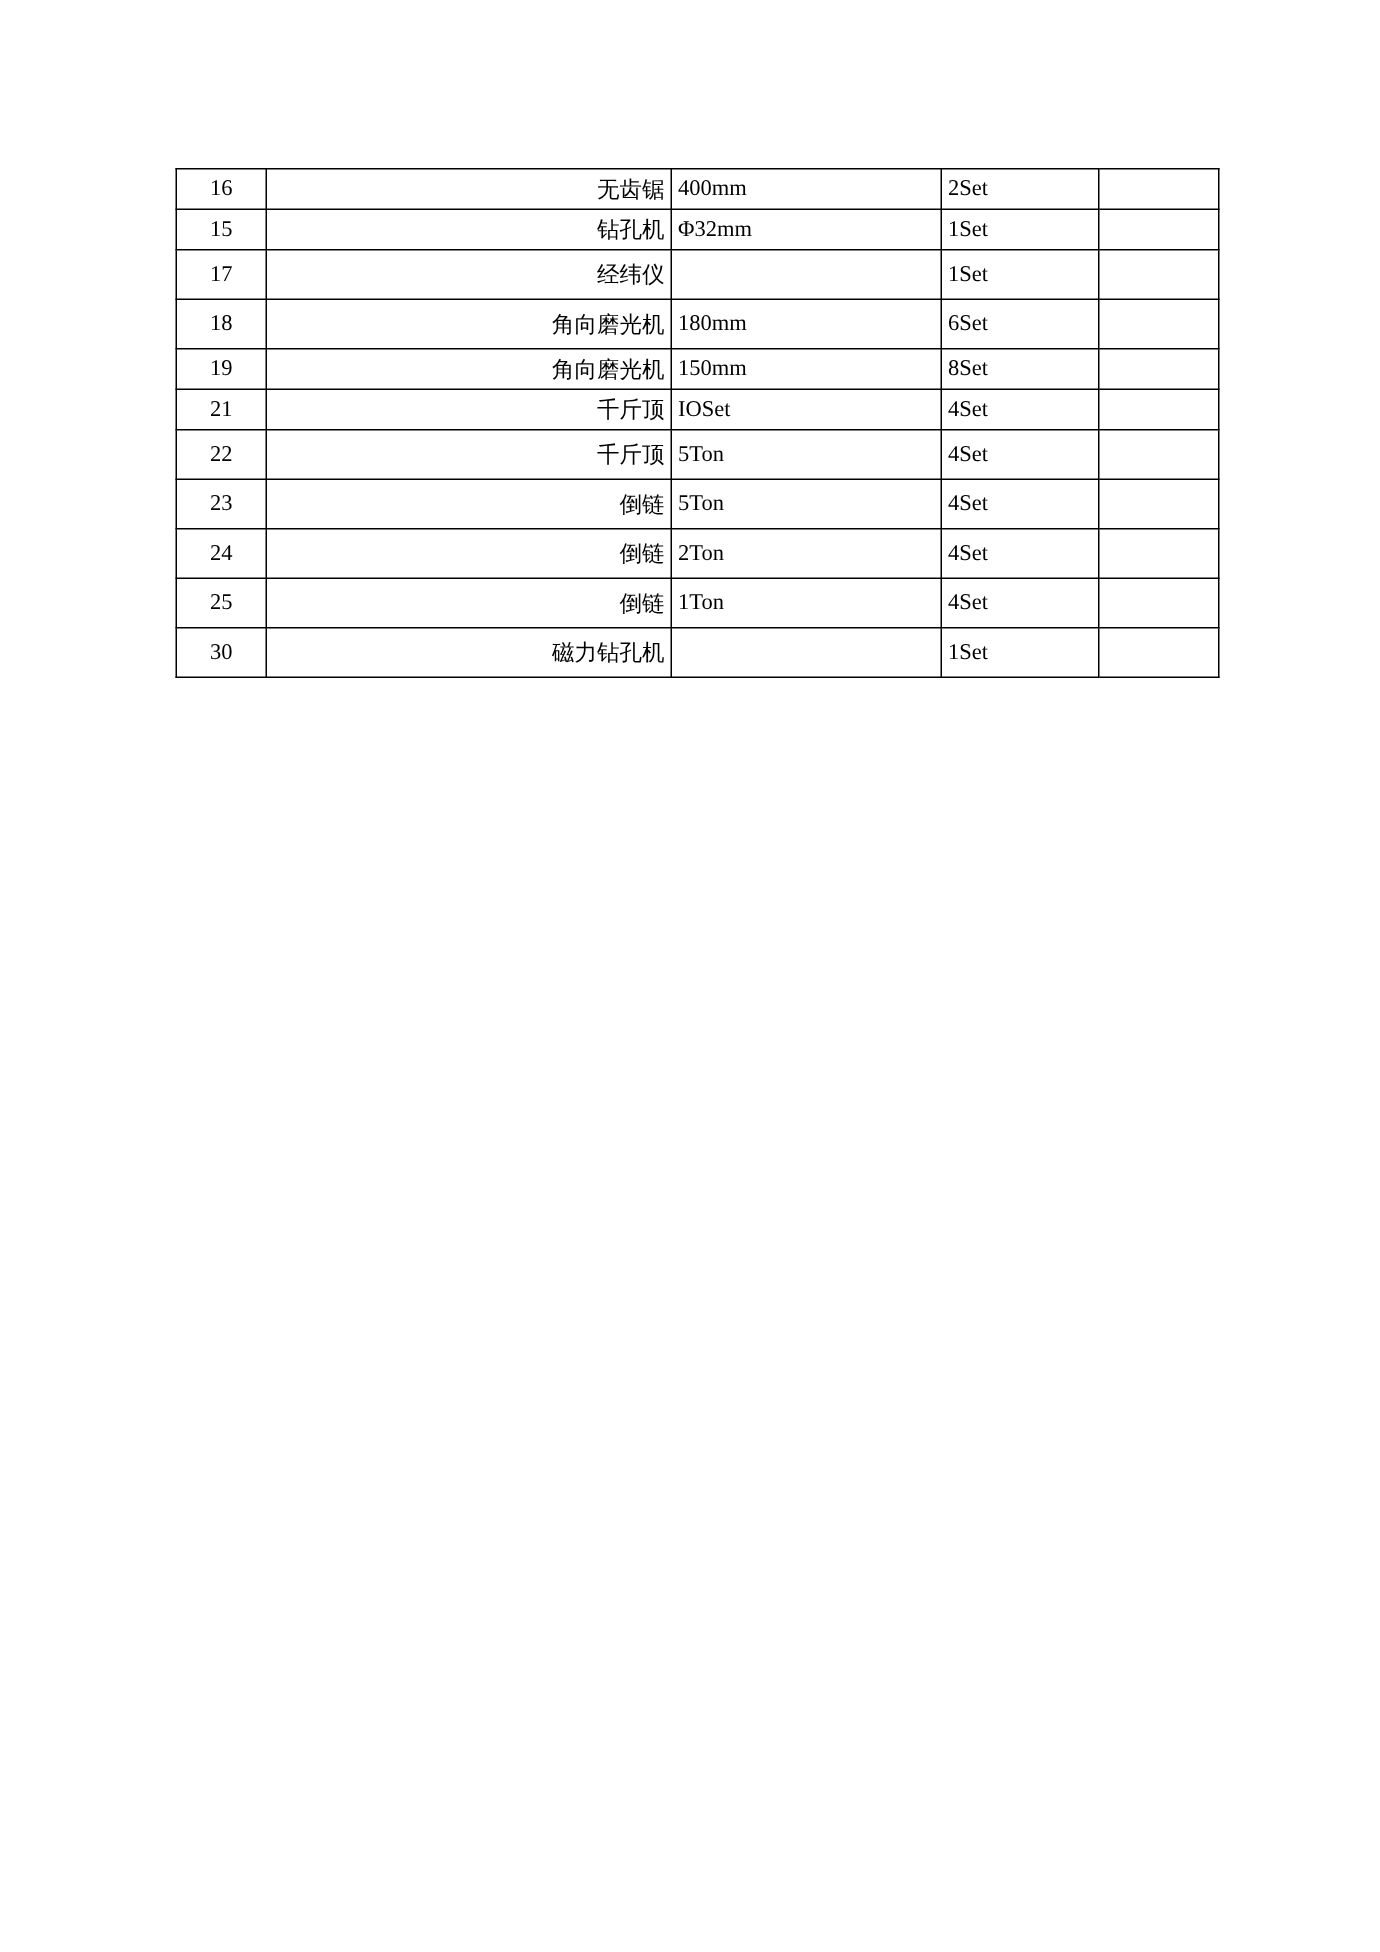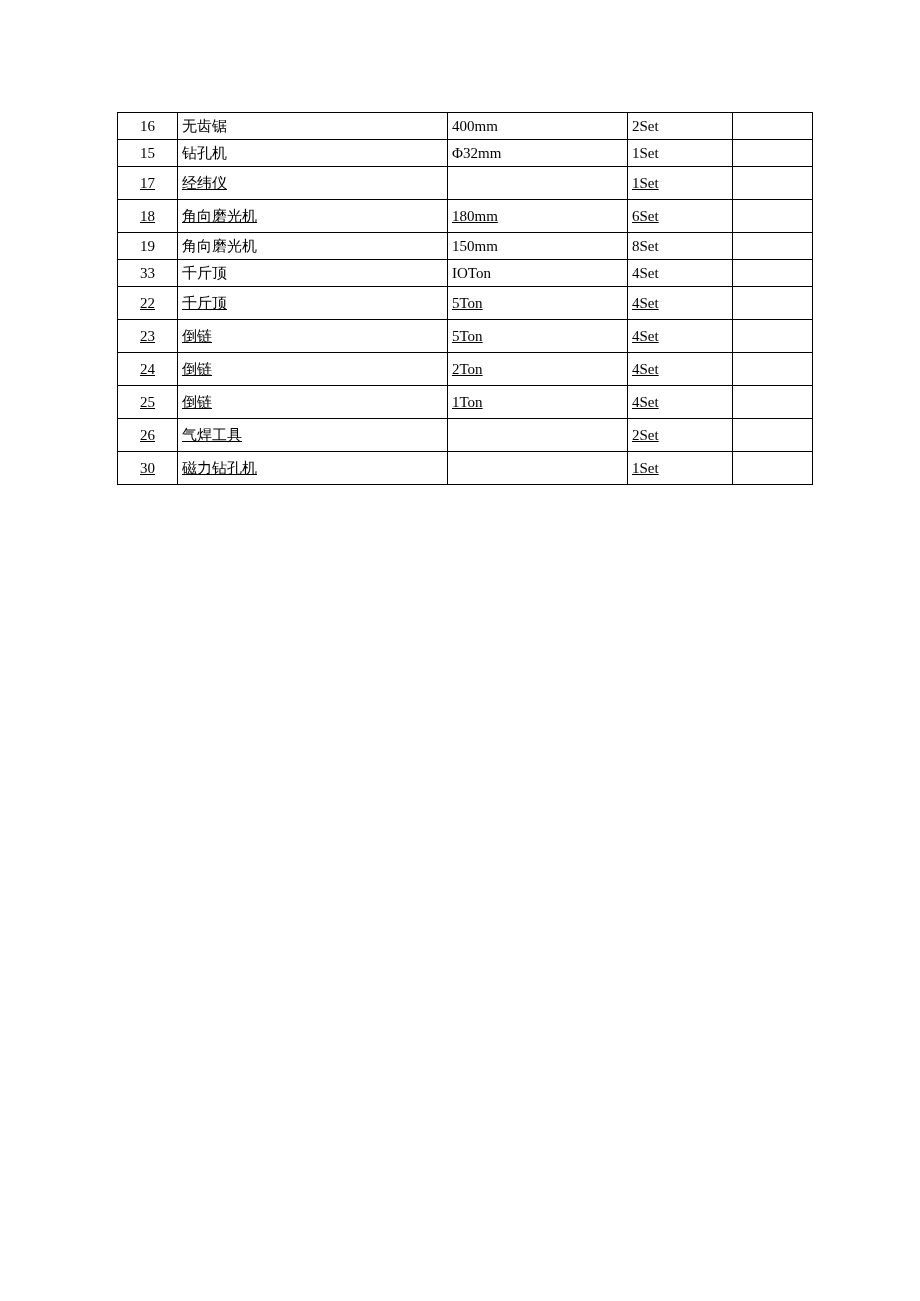--- a/index.html
+++ b/index.html
@@ -31,25 +31,25 @@
   col.c5 { width: 80px; }
   td {
     border: 1px solid #000;
     padding: 2px 4px;
     height: 22px;
     vertical-align: middle;
     white-space: nowrap;
     overflow: hidden;
   }
   td.num { text-align: center; }
-  td.name { text-align: left; }
+  td.name { text-align: right; }
   td.spec { text-align: left; }
   td.qty { text-align: left; }
   td.rem { text-align: left; }
-  tr.tall td { height: 28px; text-decoration: underline; }
+  tr.tall td { height: 28px; }
 </style>
 </head>
 <body>
 <div class="page">
 
 <table>
   <colgroup>
     <col class="c1">
         <col class="c2">
         <col class="c3">
@@ -86,23 +86,23 @@
           <td class="rem"></td>
         </tr>
         <tr>
           <td class="num">19</td>
           <td class="name">角向磨光机</td>
           <td class="spec">150mm</td>
           <td class="qty">8Set</td>
           <td class="rem"></td>
         </tr>
         <tr>
-          <td class="num">33</td>
+          <td class="num">21</td>
           <td class="name">千斤顶</td>
-          <td class="spec">IOTon</td>
+          <td class="spec">IOSet</td>
           <td class="qty">4Set</td>
           <td class="rem"></td>
         </tr>
         <tr class="tall">
           <td class="num">22</td>
           <td class="name">千斤顶</td>
           <td class="spec">5Ton</td>
           <td class="qty">4Set</td>
           <td class="rem"></td>
         </tr>
@@ -121,27 +121,20 @@
           <td class="rem"></td>
         </tr>
         <tr class="tall">
           <td class="num">25</td>
           <td class="name">倒链</td>
           <td class="spec">1Ton</td>
           <td class="qty">4Set</td>
           <td class="rem"></td>
         </tr>
         <tr class="tall">
-          <td class="num">26</td>
-          <td class="name">气焊工具</td>
-          <td class="spec"></td>
-          <td class="qty">2Set</td>
-          <td class="rem"></td>
-        </tr>
-        <tr class="tall">
           <td class="num">30</td>
           <td class="name">磁力钻孔机</td>
           <td class="spec"></td>
           <td class="qty">1Set</td>
           <td class="rem"></td>
         </tr>
       </tbody>
 </table>
 
 </div>

